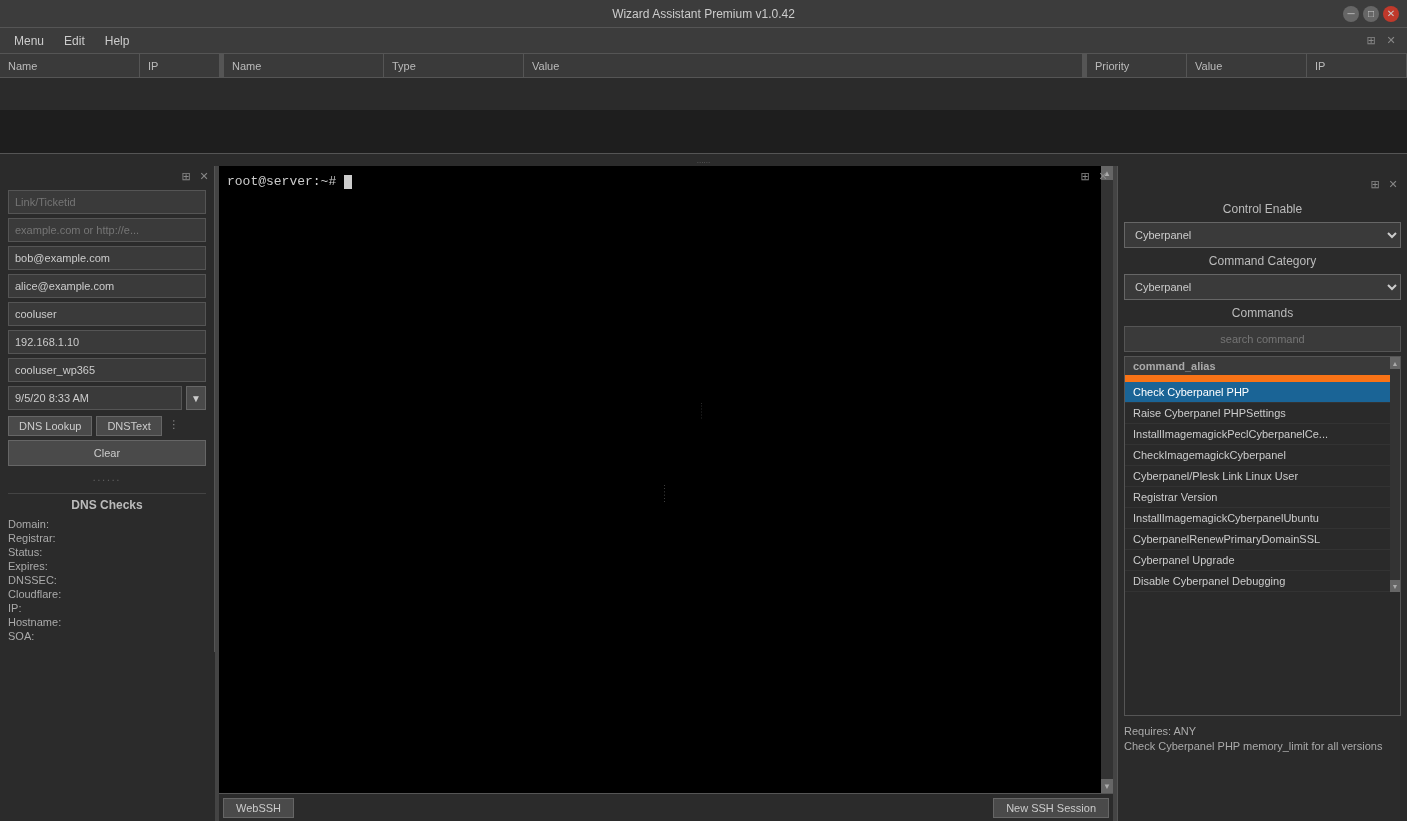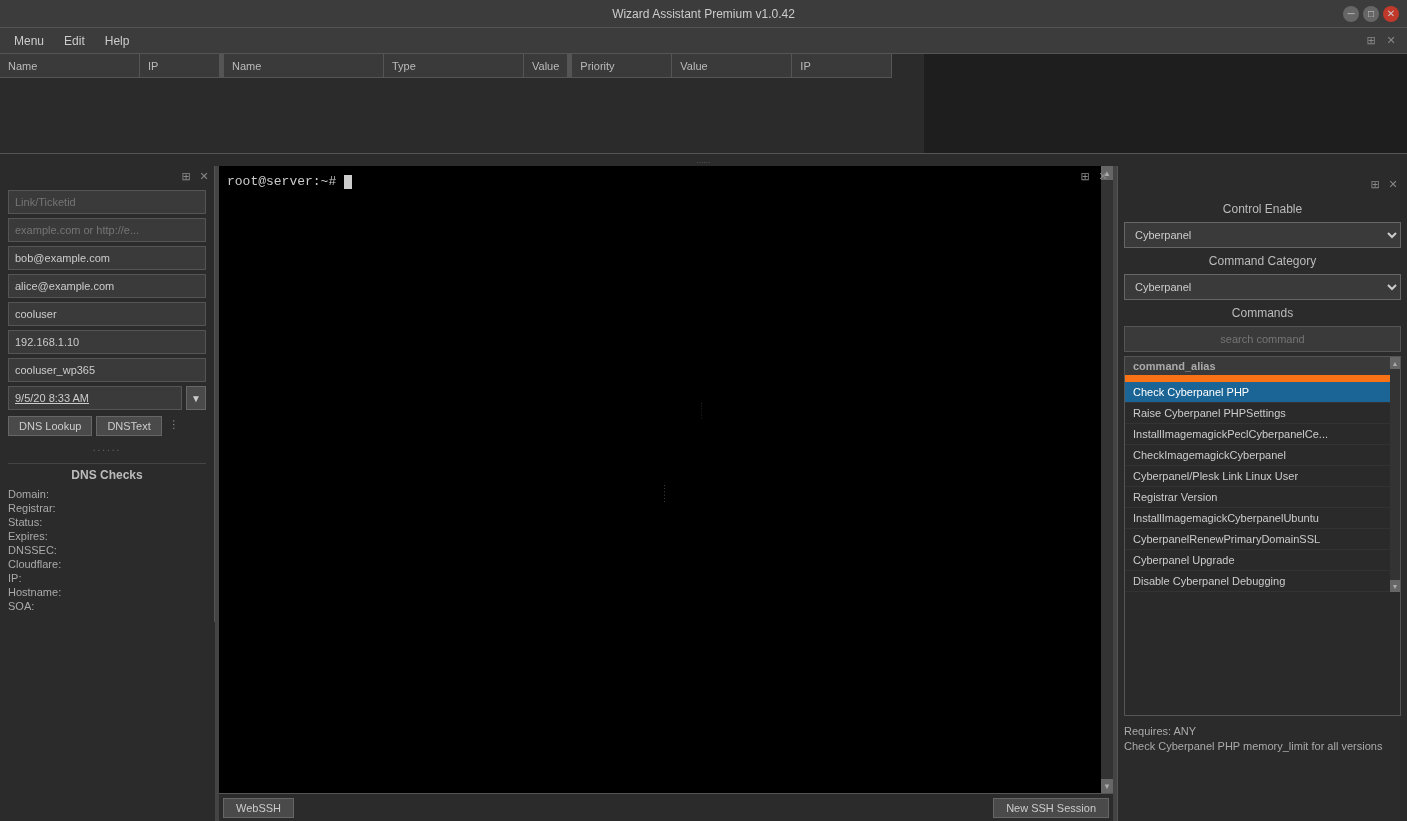--- a/index.html
+++ b/index.html
@@ -62,21 +62,21 @@
       padding: 2px 10px;
       cursor: pointer;
       color: #ccc;
       font-size: 12px;
     }
     
     .top-table {
       background: #2b2b2b;
       height: 100px;
       display: flex;
-      flex-direction: row;
+      flex-direction: column;
       border-bottom: 1px solid #555;
       gap: 32px;
     }
     .table-header {
       display: flex;
       background: #3a3a3a;
       border-bottom: 1px solid #555;
       height: 24px;
     }
     .th {
@@ -171,21 +171,20 @@
       gap: 4px;
     }
     .datetime-input {
       flex: 1;
       height: 24px;
       background: #3a3a3a;
       border: 1px solid #555;
       color: #ccc;
       padding: 2px 6px;
       font-size: 11px;
-      text-decoration: underline;
     }
     .datetime-btn {
       width: 20px;
       height: 24px;
       background: #4a4a4a;
       border: 1px solid #666;
       color: #ccc;
       cursor: pointer;
       font-size: 10px;
       display: flex;
@@ -438,20 +437,21 @@
         <input class="datetime-input" type="text" value="9/5/20 8:33 AM" style="">
         <button class="datetime-btn">▼</button>
       </div>
 
       <div class="btn-row">
         <button class="btn">DNS Lookup</button>
         <button class="btn">DNSText</button>
         <button class="icon-btn">⋮</button>
       </div>
 
+      <button class="btn btn-full">Clear</button>
 
       <div class="three-dots">......</div>
 
       <div class="dns-section">
         <div class="dns-title">DNS Checks</div>
 
         <div class="dns-row">
           <span class="dns-label">Domain:</span>
           <span class="dns-value"></span>
         </div>

